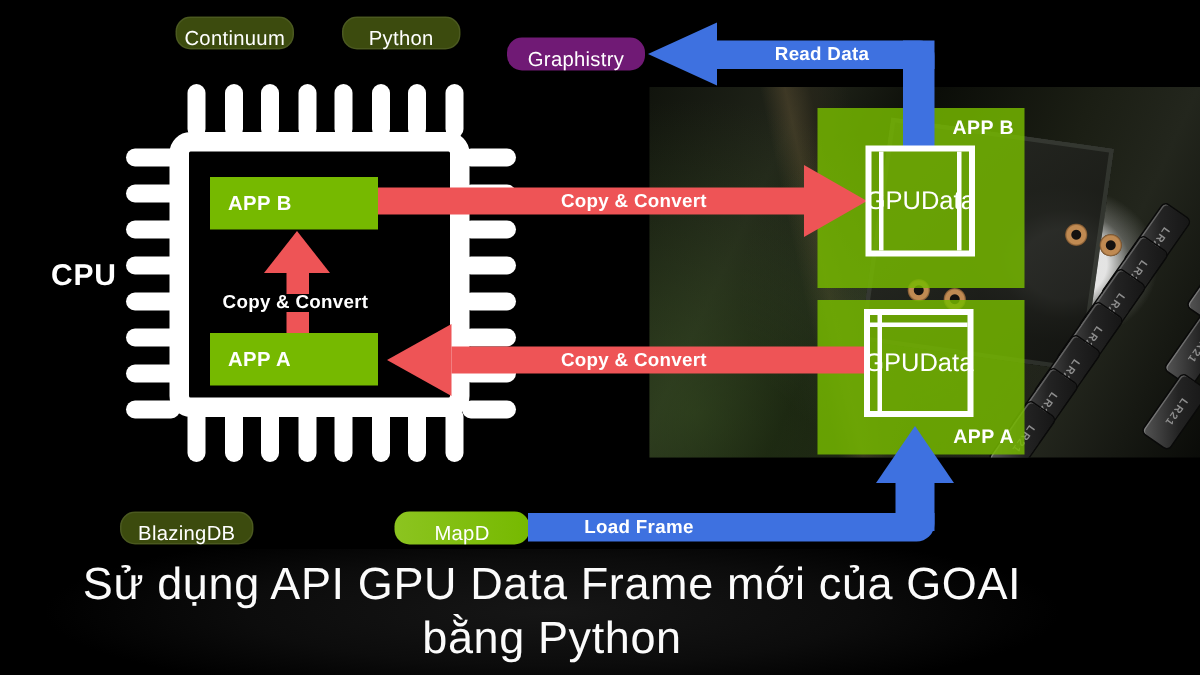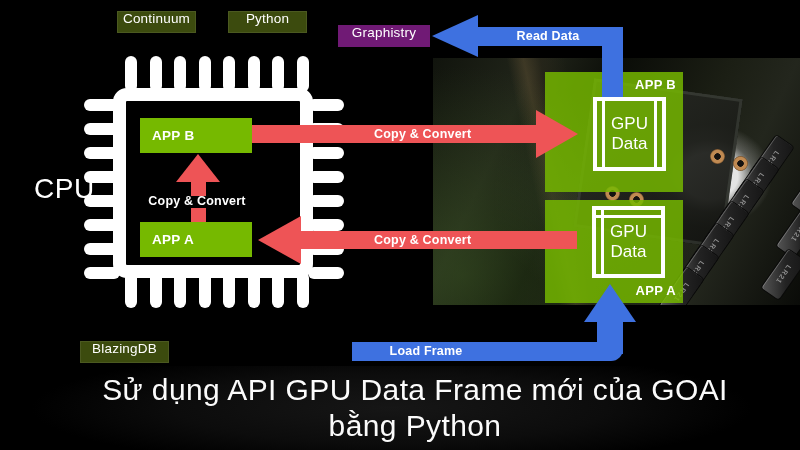--- a/index.html
+++ b/index.html
@@ -1,22 +1,22 @@
 <!DOCTYPE html>
 <html><head>
 <meta charset="utf-8">
 <style>
   html,body{margin:0;padding:0;background:#000;}
   .stage{position:relative;width:800px;height:450px;background:#000;overflow:hidden;
          font-family:"Liberation Sans",sans-serif;color:#fff;}
   .abs{position:absolute;}
 
   
-  .tag{position:absolute;display:flex;align-items:flex-start;justify-content:center;
-       font-size:13.5px;color:#fff;letter-spacing:.2px;}
+  .tag{position:absolute;display:flex;align-items:flex-end;justify-content:center;
+       font-size:13.5px;color:#fff;letter-spacing:.2px;border-radius:10px;}
   .tag.dark{background:#3c4b0e;box-shadow:inset 0 0 0 1px rgba(255,255,255,.08);}
   .tag.bright{background:#701a75;}
   #tag-h2o{left:4px;top:26px;width:89px;height:23px;font-size:14px;}
   #tag-continuum{left:117px;top:11px;width:79px;height:22px;}
   #tag-gunrock{left:228px;top:11px;width:79px;height:22px;}
   #tag-graphistry{left:338px;top:25px;width:92px;height:22px;}
   #tag-blazingdb{left:80px;top:341px;width:89px;height:22px;}
   #tag-mapd{left:263px;top:341px;width:90px;height:22px;background:linear-gradient(90deg,#8cc420,#76b900);}
 
   
@@ -40,22 +40,22 @@
 
   
   .gpu-region{position:absolute;background:rgba(118,185,0,.84);z-index:2;}
   #region-b{left:545px;top:72px;width:138px;height:120px;}
   #region-a{left:545px;top:200px;width:138px;height:103px;}
   .region-label{position:absolute;font-weight:bold;font-size:13px;color:#fff;letter-spacing:.3px;}
   #region-b .region-label{top:5px;right:7px;}
   #region-a .region-label{bottom:5px;right:7px;}
 
   
-  .gpu-data{position:absolute;border:4px solid #fff;z-index:5;display:flex;flex-direction:column;
-            align-items:center;justify-content:center;font-size:17px;line-height:1.2;color:#fff;margin-left:16px;}
+  .gpu-data{position:absolute;border:4px solid #fff;z-index:5;display:flex;flex-direction:row;
+            align-items:center;justify-content:center;font-size:17px;line-height:1.2;color:#fff;}
   #gpu-data-b{left:577px;top:97px;width:65px;height:66px;}
   #gpu-data-a{left:576px;top:206px;width:65px;height:64px;}
   .inner-line-v{position:absolute;top:0;bottom:0;width:3px;background:#fff;}
   .inner-line-h{position:absolute;left:0;right:0;height:3px;background:#fff;}
   .il-left{left:5px;} .il-right{right:5px;} .il-top{top:5px;}
 
   
   .chip{position:absolute;left:83px;top:56px;width:262px;height:252px;z-index:2;}
   .chip-body{position:absolute;left:30px;top:32px;width:174px;height:164px;background:#000;
              border:13px solid #fff;border-radius:14px;}
@@ -105,44 +105,47 @@
   #read-label{left:508px;top:29px;width:80px;}
 
   
   #load-hshaft{left:352px;top:342px;width:271px;height:19px;border-bottom-right-radius:12px;z-index:6;}
   #load-vshaft{left:597px;top:318px;width:26px;height:36px;z-index:3;}
   #load-head{position:absolute;left:584px;top:284px;width:0;height:0;z-index:3;
      border-left:26px solid transparent;border-right:26px solid transparent;border-bottom:38px solid #3e71e0;}
   #load-label{left:386px;top:344px;width:80px;}
 
   
-  #cpu-label{left:34px;top:173px;font-weight:normal;font-size:28px;letter-spacing:.5px;}
+  #cpu-label{left:34px;top:173px;font-weight:bold;font-size:20px;letter-spacing:.5px;}
 
   
   .caption{position:absolute;left:0;top:366px;width:736px;height:84px;text-align:center;z-index:2;
-     background:radial-gradient(ellipse 46% 70% at 50% 50%, #161616 0%, #0c0c0c 60%, #000 100%);padding-left:47px;}
+     background:radial-gradient(ellipse 46% 70% at 50% 50%, #161616 0%, #0c0c0c 60%, #000 100%);}
   .caption .line{font-size:30px;font-weight:400;color:#fbfbfb;letter-spacing:.4px;line-height:36px;}
   .caption .line1{margin-top:6px;}
 </style>
 </head>
 <body>
 
 <div class="stage">
 
   <div class="tag dark" id="tag-continuum">
       <span>Continuum</span>
     </div>
   <div class="tag dark" id="tag-gunrock">
       <span>Python</span>
     </div>
   <div class="tag bright" id="tag-graphistry">
       <span>Graphistry</span>
     </div>
   <div class="tag dark" id="tag-blazingdb">
       <span>BlazingDB</span>
+    </div>
+  <div class="tag bright" id="tag-mapd">
+      <span>MapD</span>
     </div>
 
   <div class="photo">
     <div class="socket"></div>
     <div class="copper" style="left:172px;top:128px;"></div>
     <div class="copper" style="left:196px;top:134px;"></div>
     <div class="copper" style="left:277px;top:91px;"></div>
     <div class="copper" style="left:300px;top:98px;"></div>
     <div class="board-chip" style="left:315px;top:92px;">
         <span>LR21</span>

